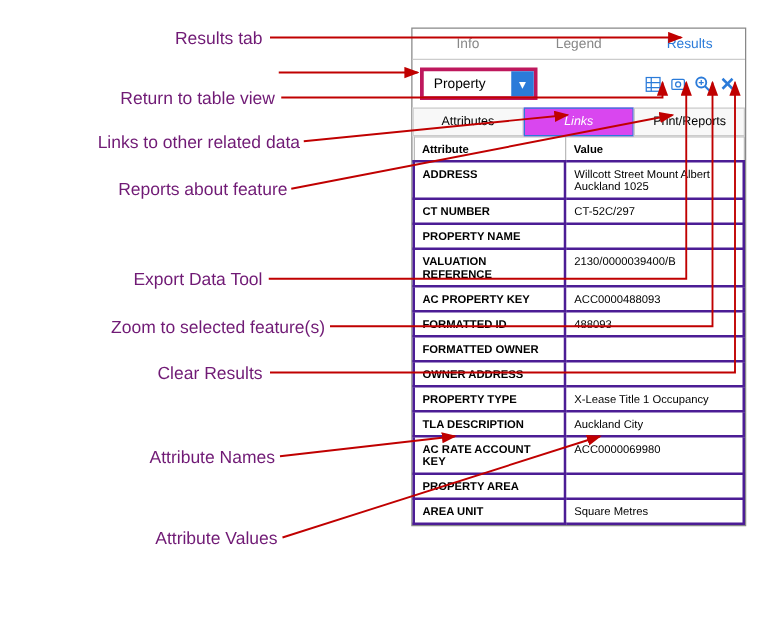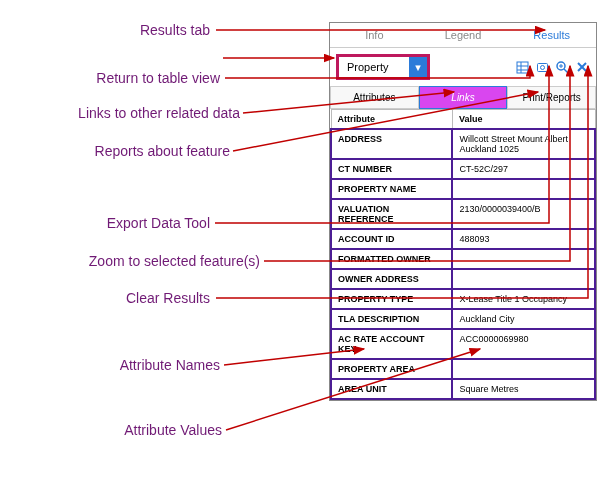--- a/index.html
+++ b/index.html
@@ -104,21 +104,25 @@
         </tr>
         <tr>
           <td>PROPERTY NAME</td>
           <td></td>
         </tr>
         <tr>
           <td>VALUATION REFERENCE</td>
           <td>2130/0000039400/B</td>
         </tr>
         <tr>
-          <td>ACCOUNT ID</td>
+          <td>AC PROPERTY KEY</td>
+          <td>ACC0000488093</td>
+        </tr>
+        <tr>
+          <td>FORMATTED ID</td>
           <td>488093</td>
         </tr>
         <tr>
           <td>FORMATTED OWNER</td>
           <td></td>
         </tr>
         <tr>
           <td>OWNER ADDRESS</td>
           <td></td>
         </tr>

